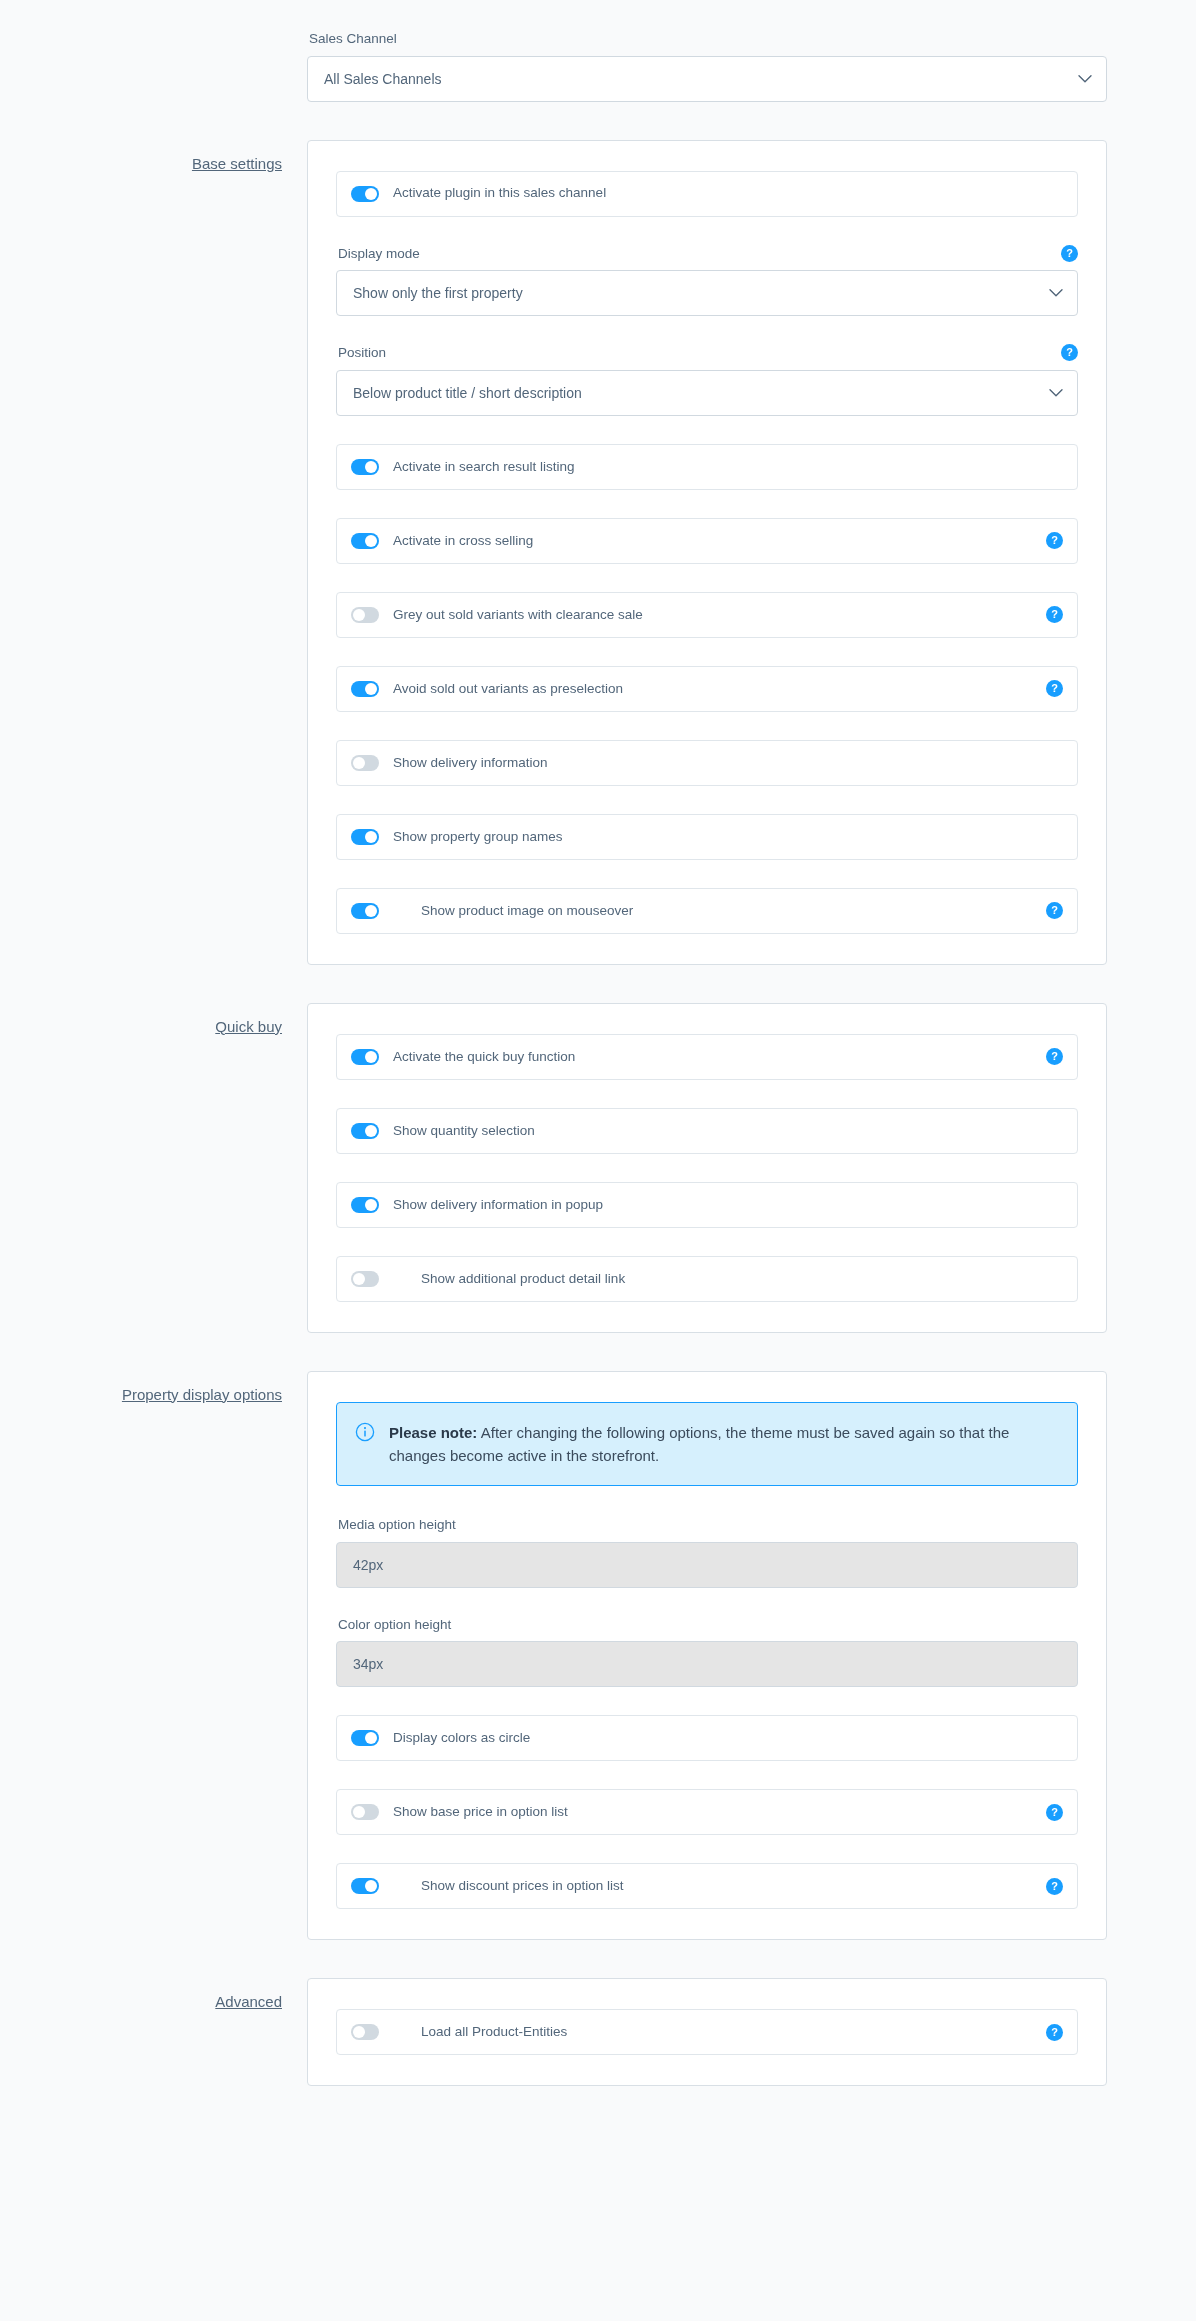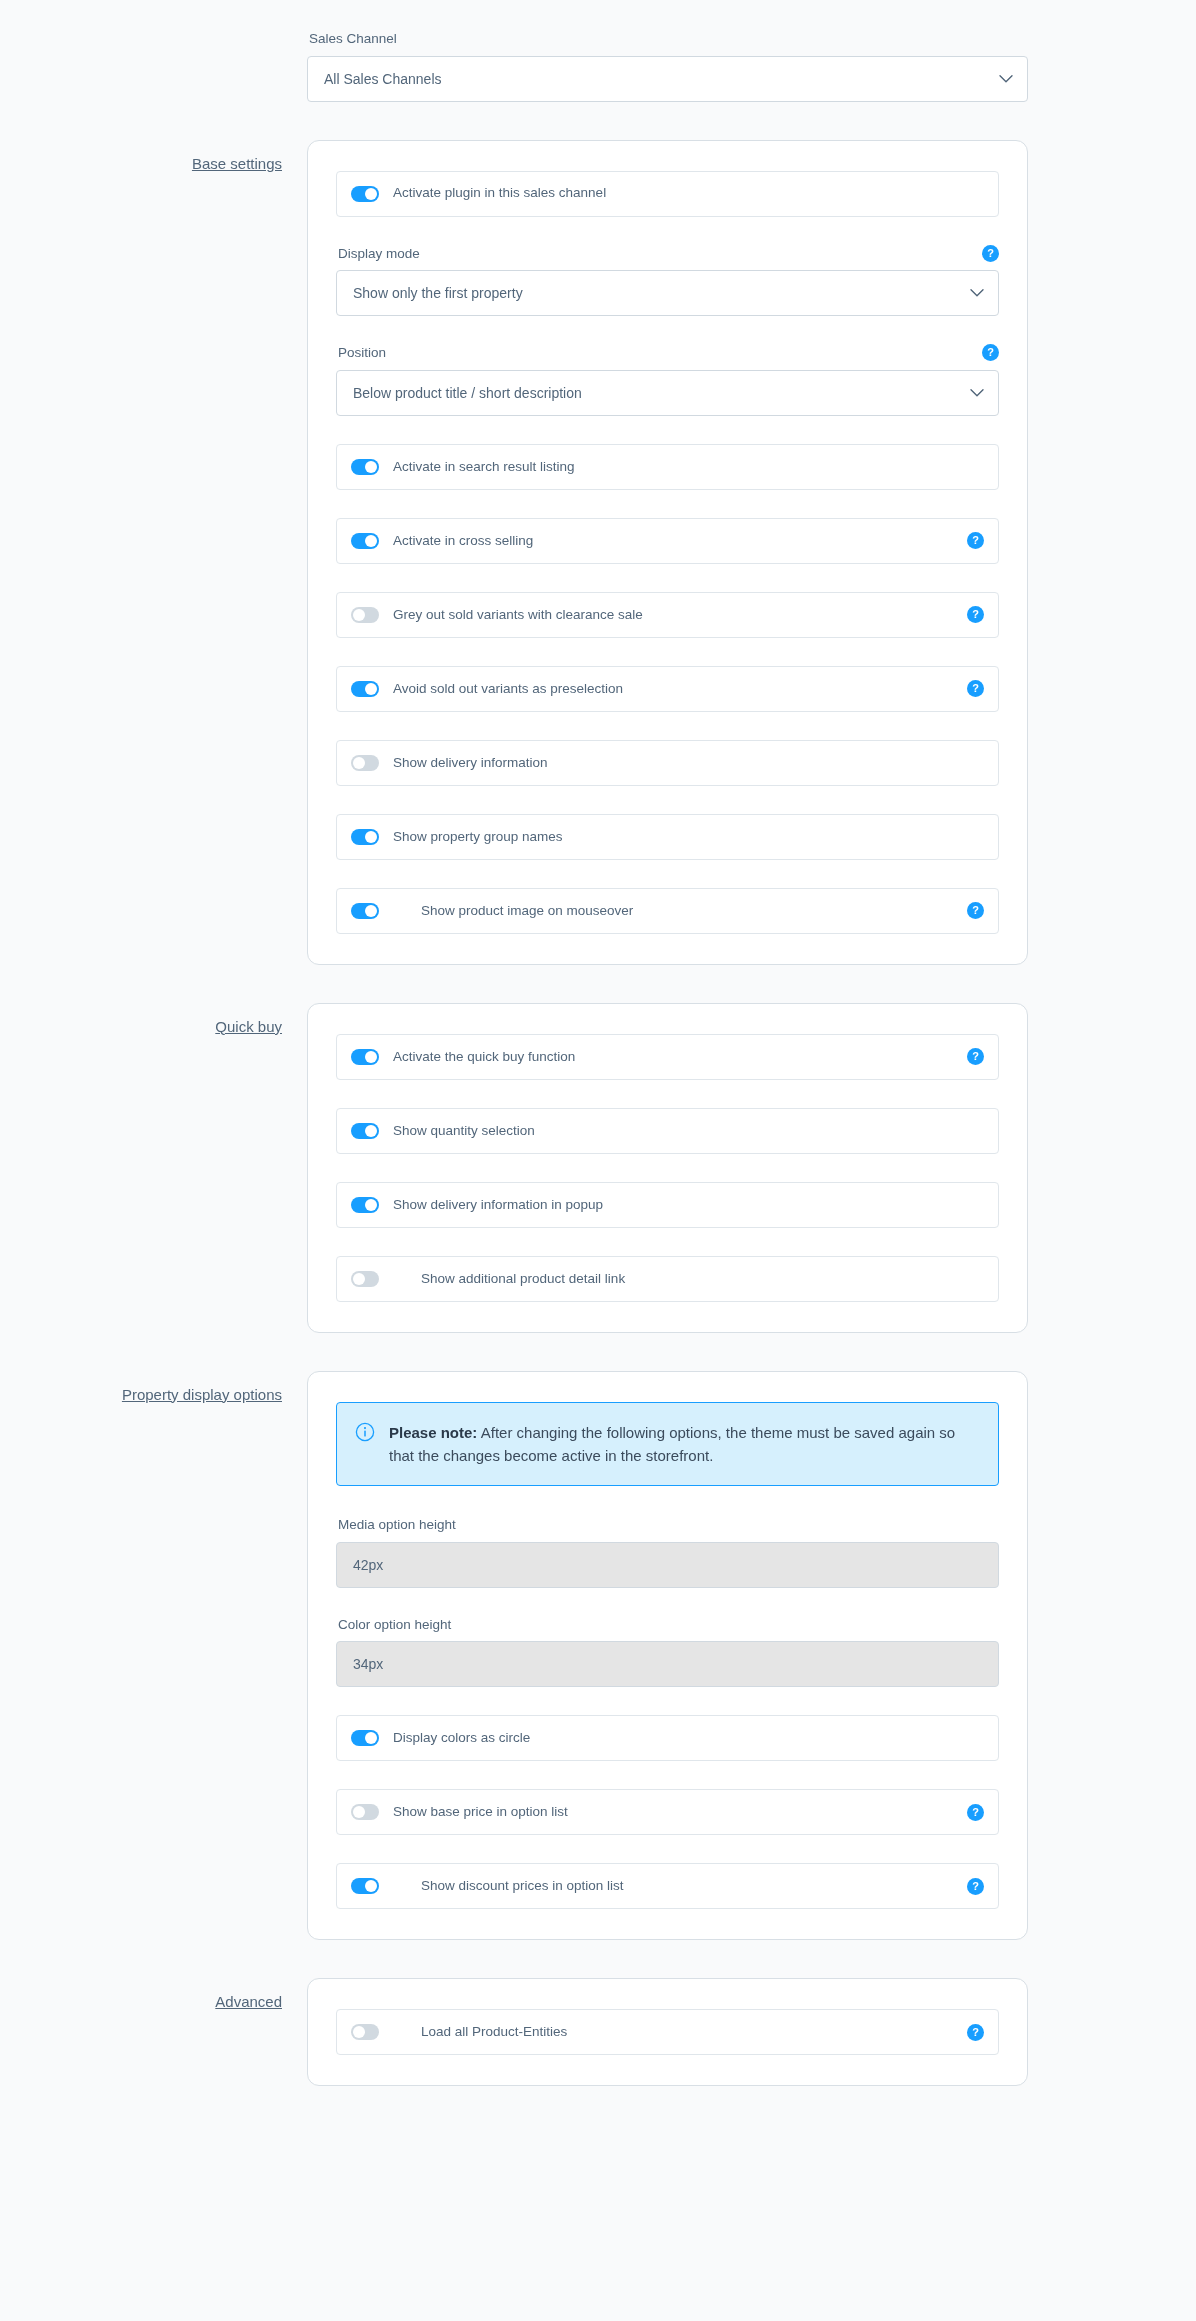--- a/index.html
+++ b/index.html
@@ -10,21 +10,21 @@
   }
   body {
     width: 1196px;
     min-height: 2321px;
     color: #52667a;
     font-size: 14px;
     -webkit-font-smoothing: antialiased;
   }
 
   .page {
-    width: 1028px;
+    width: 1196px;
     padding: 30px 0 60px 0;
   }
 
   
   .channel-row {
     display: flex;
     padding: 0 0 0 0;
   }
   .channel-left { width: 307px; flex: 0 0 307px; }
   .channel-field { width: 800px; }
@@ -77,21 +77,21 @@
     padding-top: 14px;
     font-size: 15px;
     color: #52667a;
     line-height: 1.3;
     text-decoration: underline;
   }
   .card {
     width: 800px;
     background: #ffffff;
     border: 1px solid #d8dfe5;
-    border-radius: 12px;
+    border-radius: 4px;
     padding: 30px 28px 30px 28px;
   }
   .card-inner {
     padding: 0 0 0 0;
   }
 
   
   .toggle-row {
     display: flex;
     align-items: center;

